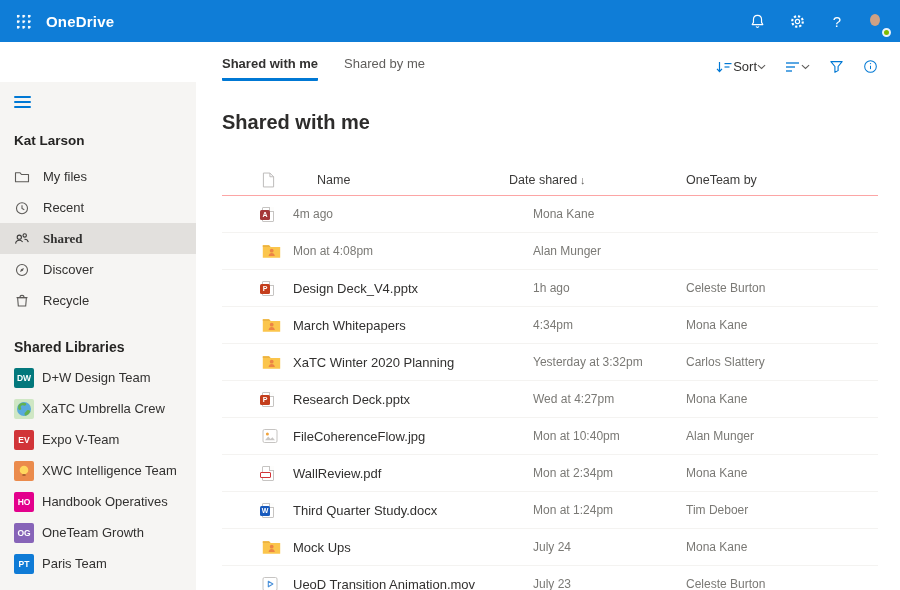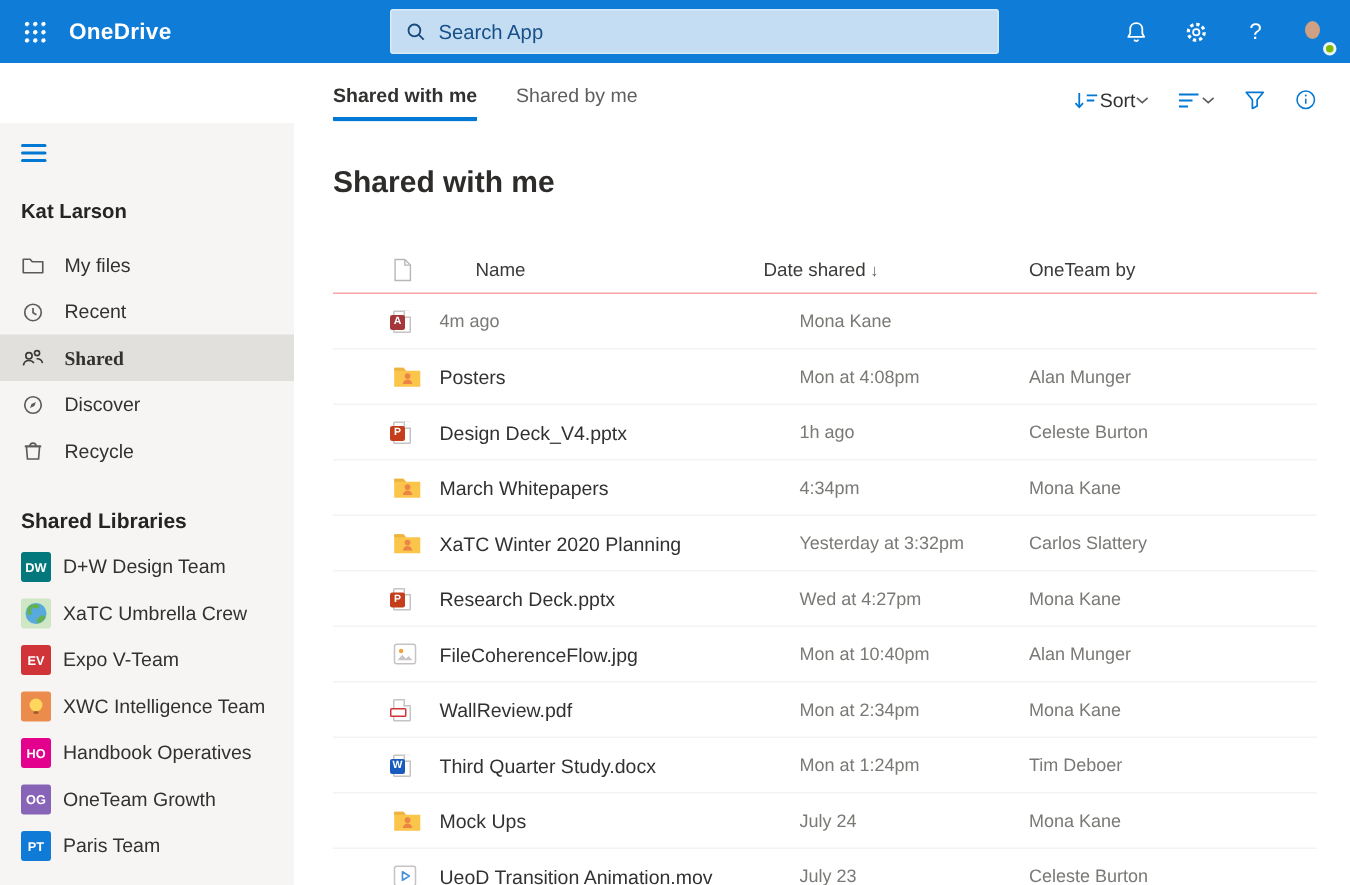--- a/index.html
+++ b/index.html
@@ -65,29 +65,20 @@
   .fi-pdf { position:absolute; left:-3px; bottom:2px; width:11px; height:6px; border:1px solid #d13438; border-radius:1px; background:#fff; }
 </style>
 </head>
 <body>
 
 <header class="topbar">
   <div class="waffle-btn">
     <span class="waffle"></span>
   </div>
   <span class="brand">OneDrive</span>
-  <div class="search">
-    <span style="display:flex">
-      <svg viewBox="0 0 16 16" width="15" height="15" fill="none" stroke="#15487d" stroke-width="1.3">
-          <circle cx="6.7" cy="6.7" r="4.2"></circle>
-          <path d="M9.9 9.9l3.4 3.4"></path>
-        </svg>
-    </span>
-    <input type="text" placeholder="Search App" style="">
-  </div>
   <div class="top-actions">
     <div class="top-btn">
       <span style="display:flex">
         <svg viewBox="0 0 16 16" width="17" height="17" fill="none" stroke="#fff" stroke-width="1.1">
             <path d="M8 2.2c-2.3 0-3.8 1.6-3.8 3.9v2.7L3 10.9h10l-1.2-2.1V6.1c0-2.3-1.5-3.9-3.8-3.9z" stroke-linejoin="round"></path>
             <path d="M6.7 12.6c.3.7.7 1 1.3 1s1-.3 1.3-1"></path>
           </svg>
       </span>
     </div>
     <div class="top-btn">
@@ -293,21 +284,20 @@
           </div>
           <div class="trow">
             <span class="cell-icon">
               <svg width="19" height="16" viewBox="0 0 19 16">
                 <path d="M.8 2.2h6.2l1.6 1.9h9.6v10.7H.8z" fill="#fbc54c"></path>
                 <path d="M.8 2.2h6.2l1.6 1.9H.8z" fill="#edb341"></path>
                 <circle cx="9.7" cy="7.7" r="1.9" fill="#ec8445"></circle>
                 <path d="M6.6 13c.2-1.9 1.4-3 3.1-3s2.9 1.1 3.1 3z" fill="#ec8445"></path>
               </svg>
             </span>
-            <span class="cell-name">Posters</span>
             <span class="cell-date">Mon at 4:08pm</span>
             <span class="cell-by">Alan Munger</span>
           </div>
           <div class="trow">
             <span class="cell-icon">
               <span class="fi-page">
                 <span class="fi-badge" style="background:#c43e1c">P</span>
               </span>
             </span>
             <span class="cell-name">Design Deck_V4.pptx</span>

